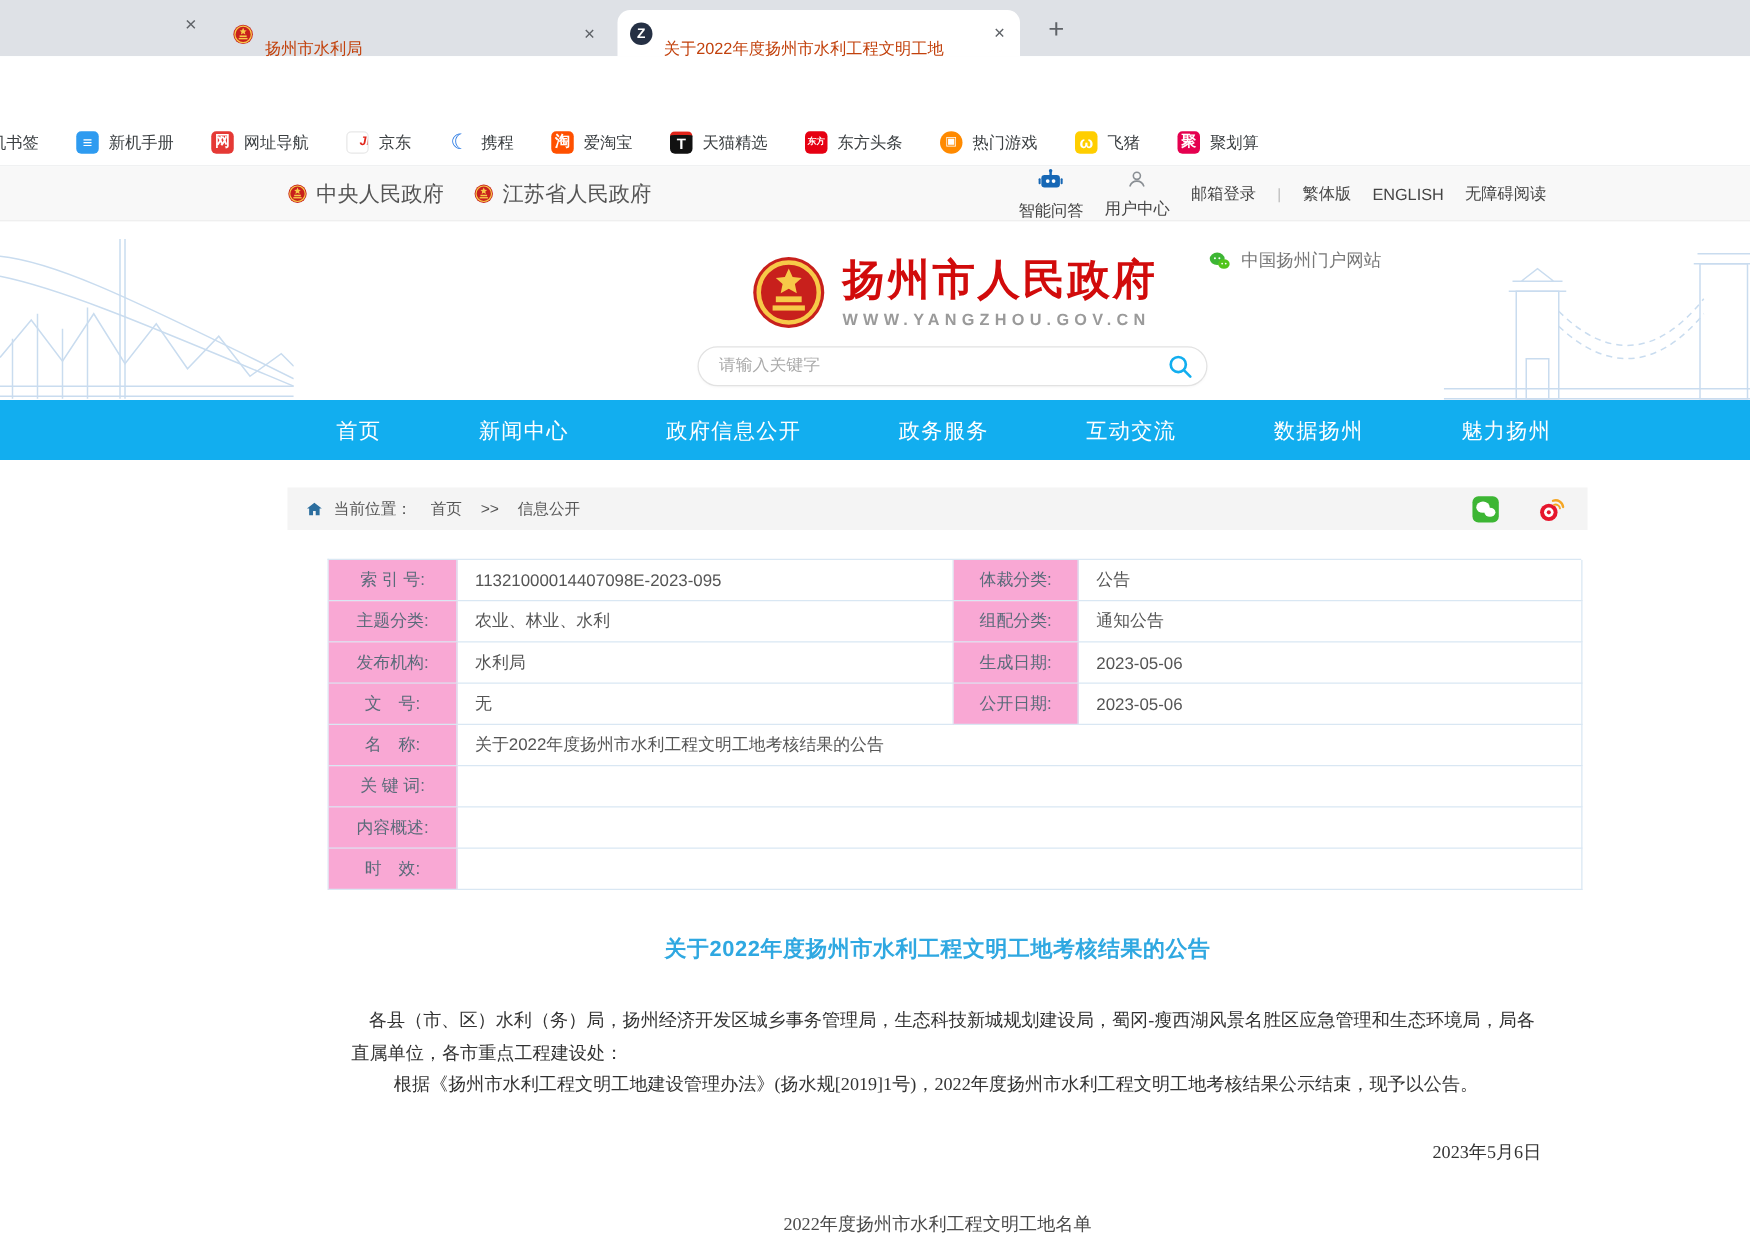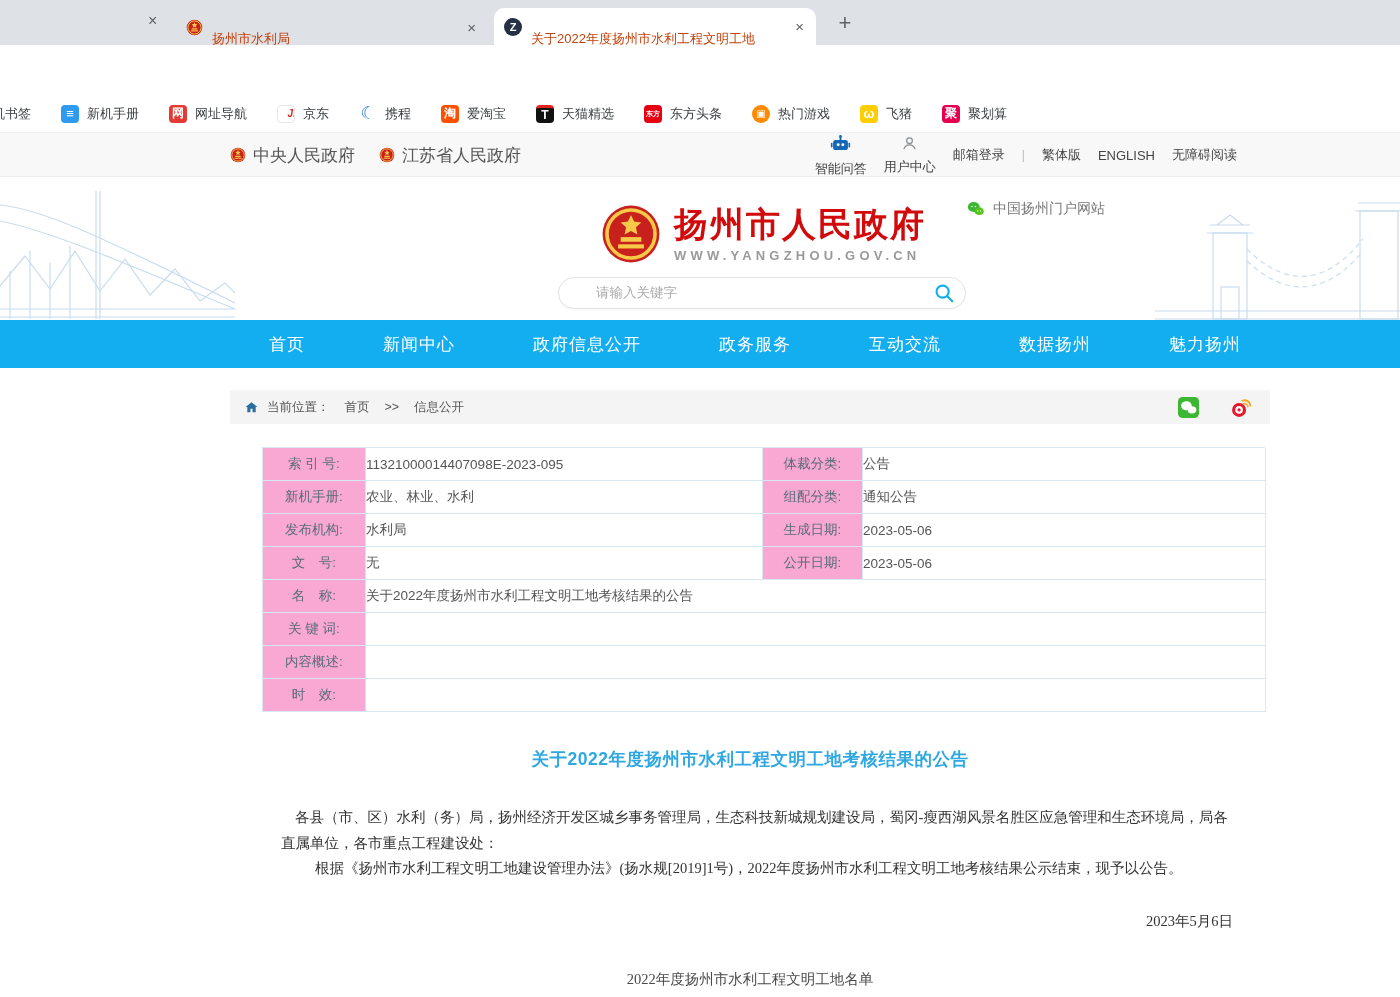--- a/index.html
+++ b/index.html
@@ -66,21 +66,21 @@
   .logo { position:absolute; left:600px; top:12px; display:flex; gap:12px; align-items:center; }
   .site-name { font-size:34px; font-weight:bold; color:#D10B0B; letter-spacing:2px; line-height:1.15;
                font-family:"Liberation Serif","DejaVu Serif",serif; }
   .site-url { font-size:13px; color:#9A9A9A; letter-spacing:4.2px; margin-top:3px; font-weight:bold; }
   .portal { position:absolute; left:966px; top:8px; display:flex; align-items:center; gap:8px;
             font-size:14px; color:#777; }
   .searchbox { position:absolute; left:558px; top:86px; width:408px; height:32px; background:#fff;
                border:1px solid #E2E2E2; border-radius:16px; display:flex; align-items:center;
                padding:0 10px 0 16px; box-shadow:0 1px 2px rgba(0,0,0,.03); }
   .searchbox input { flex:1; border:none; outline:none; font-size:13.5px; color:#3b82f6;
-                     font-family:Liberation Mono, monospace; background:transparent;margin-left:21px; }
+                     font-family:Liberation Mono, monospace; background:transparent; }
   .searchbox input::placeholder { color:#ABABAB; }
 
   
   .mainnav { position:absolute; top:320px; left:0; right:0; height:48px; background:#12AEEF; }
   .mainnav-in { position:absolute; left:230px; width:1050px; height:48px; display:flex;
                 justify-content:space-around; align-items:center; }
   .nav-item { color:#fff; font-size:17px; letter-spacing:1px; white-space:nowrap; }
 
   
   .content { position:absolute; top:368px; left:0; right:0; height:629px; background:#fff; }
@@ -89,21 +89,21 @@
               display:flex; align-items:center; padding:0 14px; }
   .crumb-txt { font-size:12.5px; color:#555; margin-left:8px; display:flex; gap:15px; align-items:center; }
   .crumb-share { margin-left:auto; display:flex; align-items:center; gap:29px; padding-right:4px; }
 
   .itable { position:absolute; left:262px; top:79px; width:1003px; display:grid;
             grid-template-columns:103px 397px 100px 403px;
             border-top:1px solid #D9E7F3; border-left:1px solid #D9E7F3; font-size:13.5px; }
   .cell { height:33px; border-right:1px solid #D9E7F3; border-bottom:1px solid #D9E7F3;
           display:flex; align-items:center; }
   .lab { background:#f9a8d4; justify-content:center; color:#5A6B7A; }
-  .val { padding-left:0; color:#555; }
+  .val { padding-left:14px; color:#555; }
   .valfull { grid-column:2 / 5; }
 
   .article-title { position:absolute; left:230px; top:379px; width:1040px; text-align:center;
                    font-size:17.5px; font-weight:bold; color:#2FA8E1; letter-spacing:.5px; }
   .apara { position:absolute; left:281px; width:952px; font-size:14.5px; color:#333;
            line-height:26px; font-family:"Liberation Serif","DejaVu Serif",serif; }
   .p1 { top:436px; text-indent:14px; }
   .p2 { top:487px; text-indent:34px; }
   .art-date { position:absolute; left:281px; top:544px; width:952px; text-align:right; font-size:14.5px;
               color:#333; font-family:"Liberation Serif","DejaVu Serif",serif; }
@@ -385,21 +385,21 @@
           </svg>
       </span>
     </div>
 
     <div class="itable">
       <div class="cell lab">索 引 号:</div>
       <div class="cell val">11321000014407098E-2023-095</div>
       <div class="cell lab">体裁分类:</div>
       <div class="cell val">公告</div>
 
-      <div class="cell lab">新机手册:</div>
+      <div class="cell lab">主题分类:</div>
       <div class="cell val">农业、林业、水利</div>
       <div class="cell lab">组配分类:</div>
       <div class="cell val">通知公告</div>
 
       <div class="cell lab">发布机构:</div>
       <div class="cell val">水利局</div>
       <div class="cell lab">生成日期:</div>
       <div class="cell val">2023-05-06</div>
 
       <div class="cell lab">文　号:</div>

